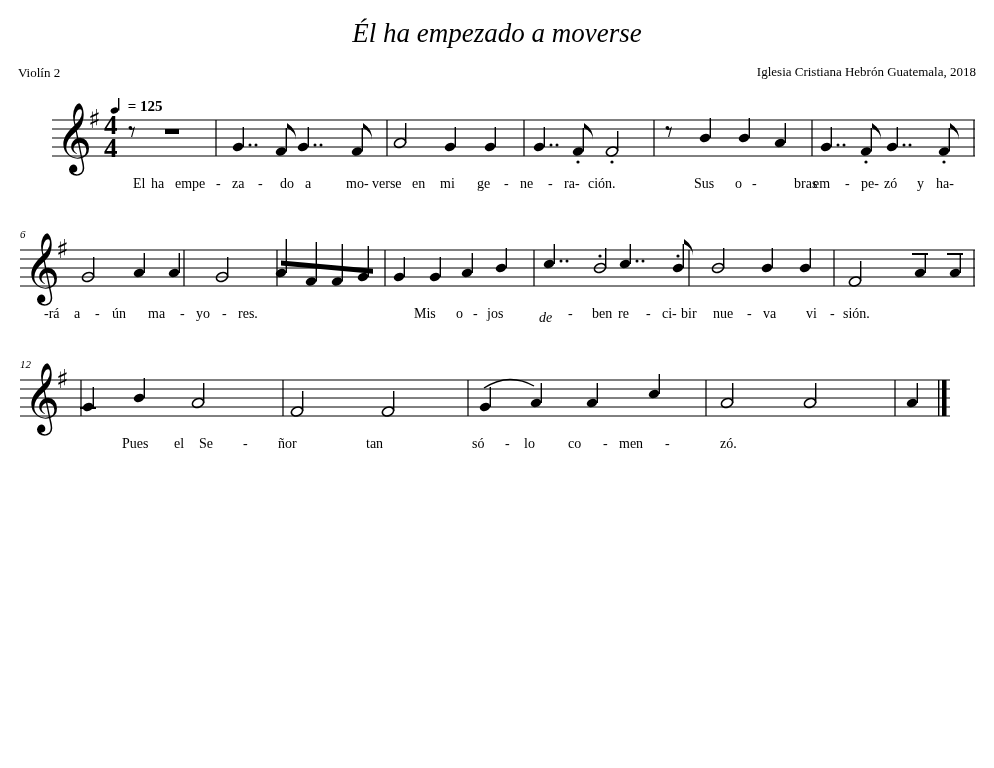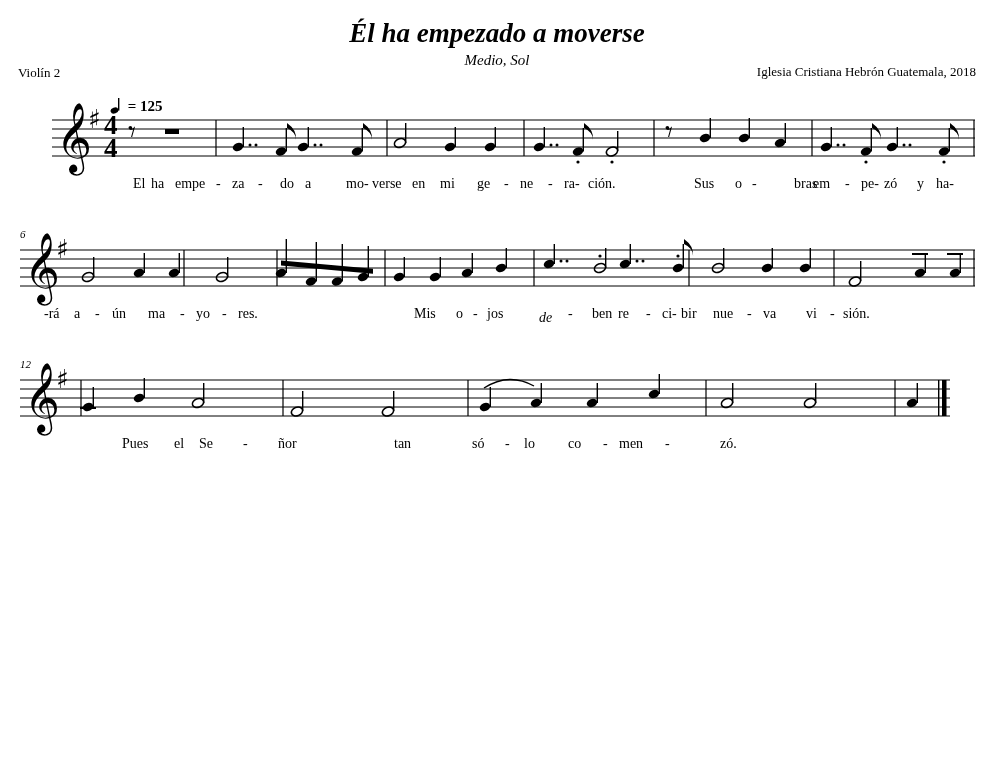--- a/index.html
+++ b/index.html
@@ -21,21 +21,21 @@
     width: 994px;
     height: 768px;
   }
   #title {
     position: absolute;
     top: 18px;
     left: 0;
     width: 994px;
     text-align: center;
     font-size: 27px;
-    font-weight: bold;
+    font-weight: normal;
     font-style: italic;
     font-family: "Liberation Serif", serif;
   }
   #subtitle {
     position: absolute;
     top: 52px;
     left: 0;
     width: 994px;
     text-align: center;
     font-size: 15px;
@@ -76,21 +76,20 @@
   }
   svg { display: block; }
   .staffsvg { position: absolute; }
 </style>
 </head>
 <body>
 
 <div class="sheet">
 
   <div id="title">Él ha empezado a moverse</div>
-  <div id="subtitle">Medio, Sol</div>
   <div id="instrument">Violín 2</div>
   <div id="composer">Iglesia Cristiana Hebrón Guatemala, 2018</div>
 
   <div class="tempo" style="left:110px; top:97px;">
     <svg width="14" height="18" viewBox="0 0 14 18" style="display:inline-block;vertical-align:-4px">
       <ellipse cx="4.5" cy="13.5" rx="4" ry="3" transform="rotate(-20 4.5 13.5)" fill="#000"></ellipse>
       <rect x="8" y="1" width="1.4" height="12.5" fill="#000"></rect>
     </svg>
     <span>= 125</span>
   </div>
@@ -397,21 +396,21 @@
       <span class="lyric" style="left: 806px; top: 306px;">vi</span>
       <span class="lyric" style="left: 830px; top: 306px;">-</span>
       <span class="lyric" style="left: 843px; top: 306px;">sión.</span>
     </div>
   <div id="lyrics-3">
       <span class="lyric" style="left: 122px; top: 436px;">Pues</span>
       <span class="lyric" style="left: 174px; top: 436px;">el</span>
       <span class="lyric" style="left: 199px; top: 436px;">Se</span>
       <span class="lyric" style="left: 243px; top: 436px;">-</span>
       <span class="lyric" style="left: 278px; top: 436px;">ñor</span>
-      <span class="lyric" style="left: 366px; top: 436px; margin-left: 28px;">tan</span>
+      <span class="lyric" style="left: 366px; top: 436px;">tan</span>
       <span class="lyric" style="left: 472px; top: 436px;">só</span>
       <span class="lyric" style="left: 505px; top: 436px;">-</span>
       <span class="lyric" style="left: 524px; top: 436px;">lo</span>
       <span class="lyric" style="left: 568px; top: 436px;">co</span>
       <span class="lyric" style="left: 603px; top: 436px;">-</span>
       <span class="lyric" style="left: 619px; top: 436px;">men</span>
       <span class="lyric" style="left: 665px; top: 436px;">-</span>
       <span class="lyric" style="left: 720px; top: 436px;">zó.</span>
     </div>
 

